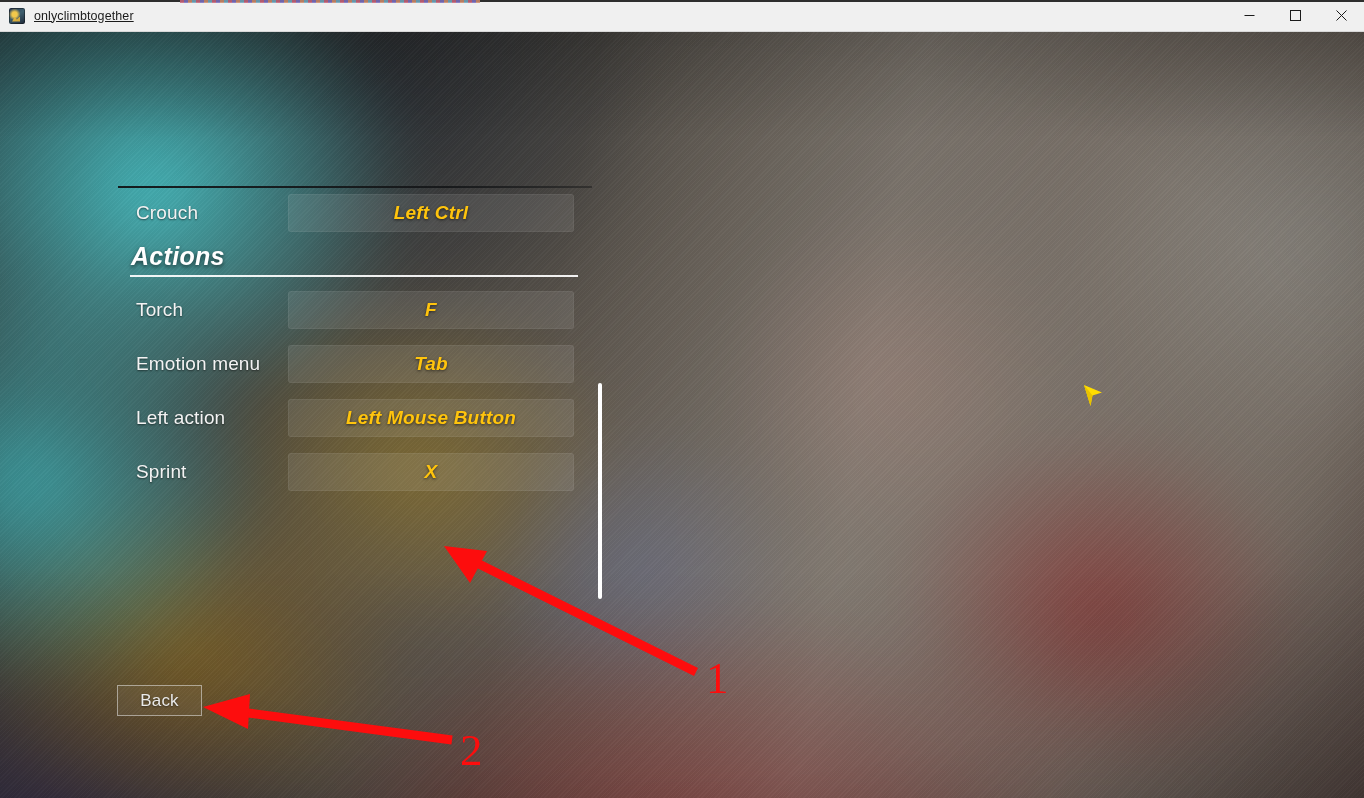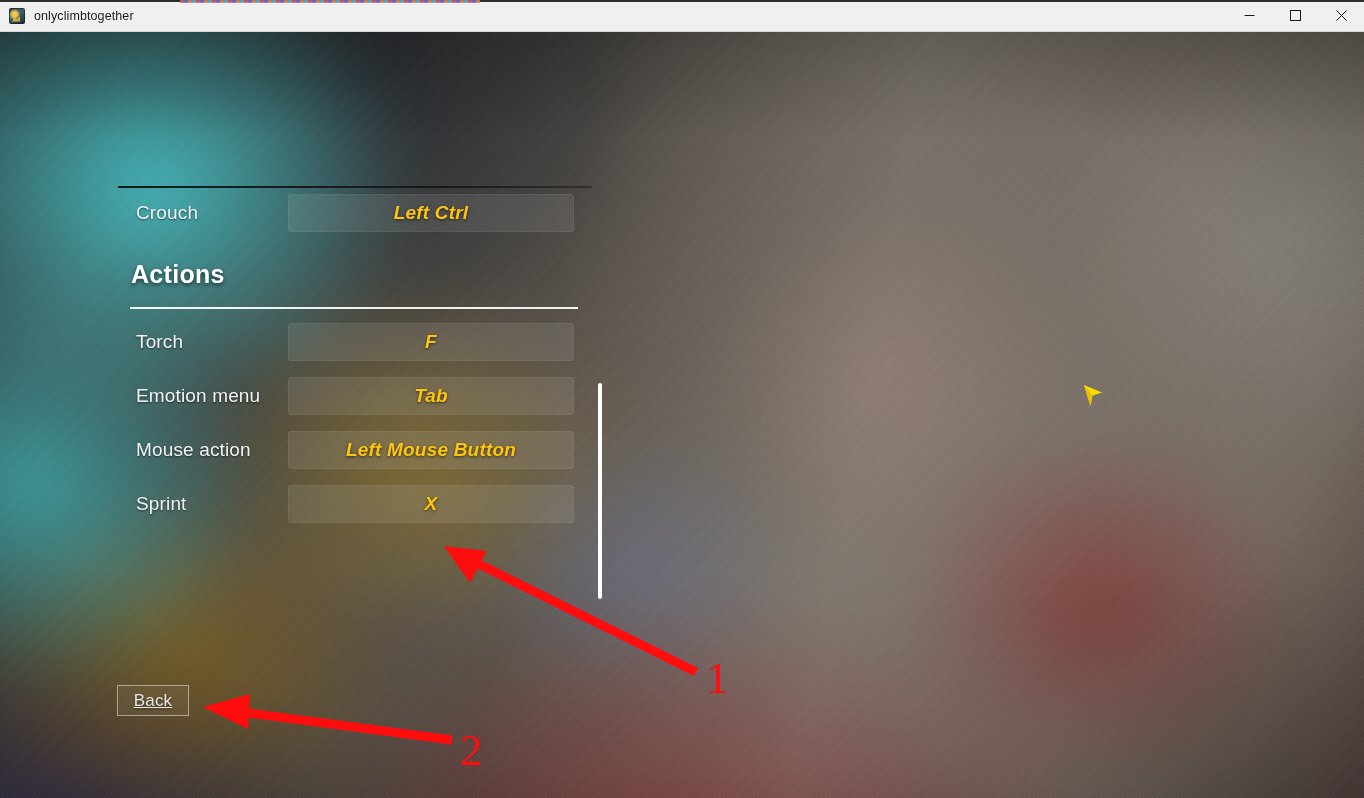--- a/index.html
+++ b/index.html
@@ -69,20 +69,21 @@
     clip-path: polygon(0 100%, 35% 10%, 60% 60%, 100% 0, 100% 100%);
     opacity: .9;
   }
   .tb-title {
     margin-left: 9px;
     font-size: 12.5px;
     color: #1b1b1b;
     letter-spacing: .1px;
     user-select: none;
     white-space: nowrap;
+    text-decoration: underline;
   }
   .tb-buttons {
     margin-left: auto;
     display: flex;
     height: 31px;
   }
   .tb-btn {
     width: 46px; height: 31px;
     display: flex;
     align-items: center;
@@ -186,23 +187,24 @@
     font-size: 19px;
     font-weight: bold;
     font-style: italic;
     letter-spacing: .2px;
     text-shadow: 0 1px 3px rgba(0,0,0,.6);
     white-space: nowrap;
   }
 
   .section-head {
     position: relative;
-    margin-top: 20px;
+    margin-top: 2px;
     padding-left: 13px;
-    padding-bottom: 20px;
+    padding-bottom: 6px;
+    font-style: italic;
   }
   .section-title {
     color: #ffffff;
     font-size: 25px;
     font-weight: bold;
     letter-spacing: .3px;
     text-shadow: 0 2px 4px rgba(0,0,0,.6);
   }
   .section-rule {
     position: absolute;
@@ -224,34 +226,33 @@
     height: 216px;
     background: #ffffff;
     border-radius: 2px;
   }
 
   
   .back-button {
     position: absolute;
     left: 117px;
     top: 654px;
-    width: 72px;
+    width: 85px;
     height: 31px;
     display: flex;
     align-items: center;
     justify-content: center;
     border: 1px solid rgba(230,230,230,.55);
     background: rgba(255,255,255,.05);
     color: #e9e9e9;
     font-size: 17px;
     font-weight: 300;
     letter-spacing: .2px;
     text-shadow: 0 1px 2px rgba(0,0,0,.5);
     box-sizing: border-box;
-    text-decoration: underline;
   }
 
   
   .game-cursor {
     position: absolute;
     left: 1082px;
     top: 352px;
     width: 22px;
     height: 26px;
   }
@@ -336,21 +337,21 @@
         </div>
 
         <div class="binding-row">
           <div class="binding-label">Emotion menu</div>
           <div class="binding-box">
             <span class="binding-value">Tab</span>
           </div>
         </div>
 
         <div class="binding-row">
-          <div class="binding-label">Mouse action</div>
+          <div class="binding-label">Left action</div>
           <div class="binding-box">
             <span class="binding-value">Left Mouse Button</span>
           </div>
         </div>
 
         <div class="binding-row">
           <div class="binding-label">Sprint</div>
           <div class="binding-box">
             <span class="binding-value">X</span>
           </div>

